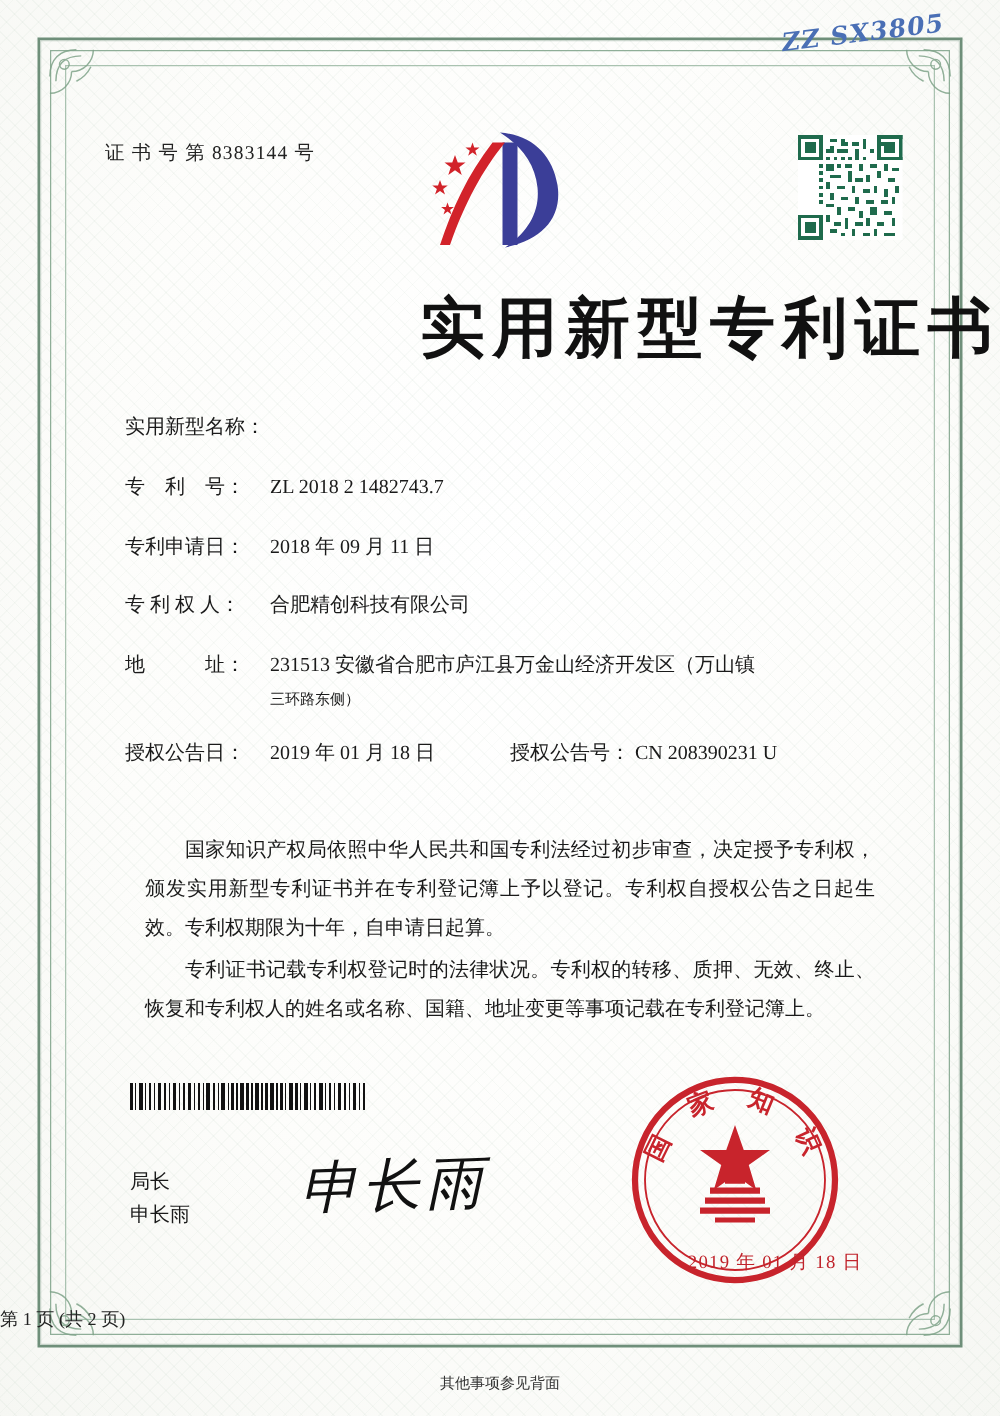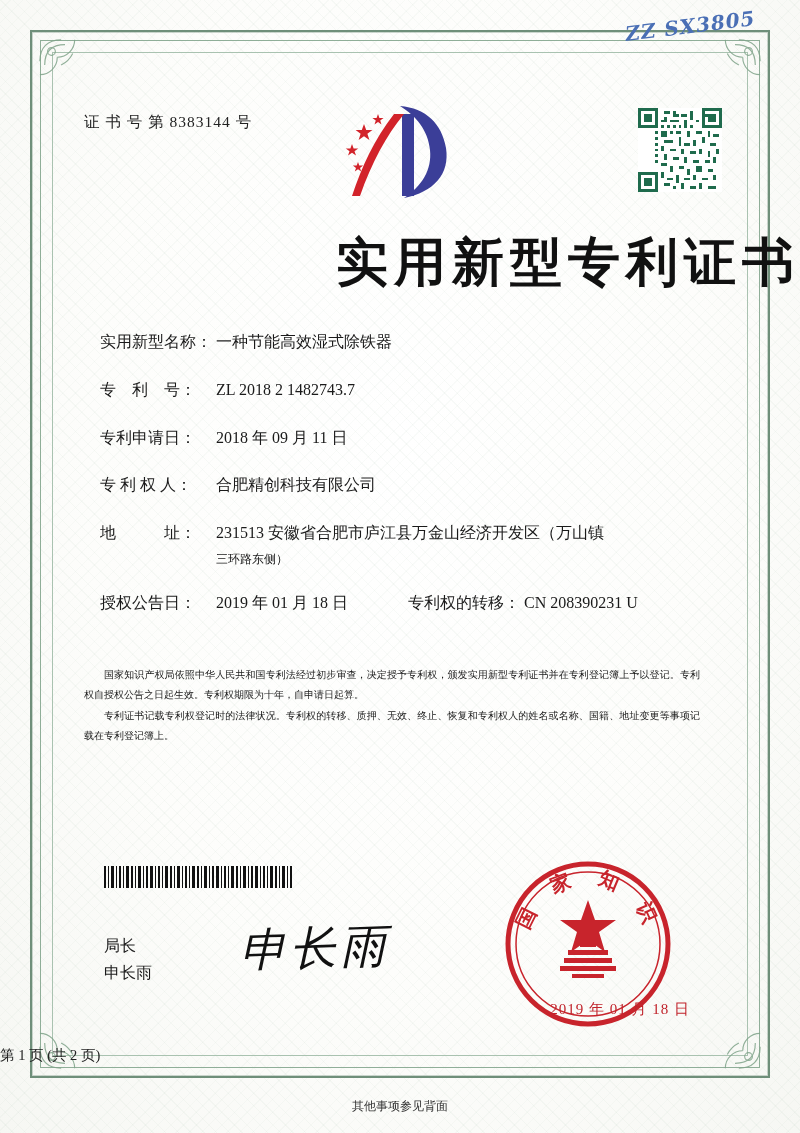--- a/index.html
+++ b/index.html
@@ -154,24 +154,24 @@
   .addr-second-line {
     margin-left: 116px;
     margin-top: -18px;
     margin-bottom: 23px;
     font-size: 12px;
   }
 
   
   .paras {
     position: absolute;
-    left: 84px;
+    left: 116px;
     right: 100px;
     top: 665px;
-    font-size: 10px;
+    font-size: 16px;
     line-height: 1.95;
     color: #1a1a1a;
     text-align: justify;
   }
   .paras p {
     margin: 0 0 2px 0;
     text-indent: 2em;
   }
 
   
@@ -396,21 +396,20 @@
         <rect x="20" y="4" width="1" height="1"></rect>
     </g>
   </svg>
 
   <div class="title">实用新型专利证书</div>
 
   <div class="fields">
 
     <div class="field">
       <span class="label label-w1">实用新型名称：</span>
-      <span class="value">一种节能高效湿式除铁器</span>
     </div>
 
 
     <div class="field">
       <span class="label label-w1">专　利　号：</span>
       <span class="value">ZL 2018 2 1482743.7</span>
     </div>
 
     <div class="field">
       <span class="label label-w1">专利申请日：</span>
@@ -424,21 +423,21 @@
 
     <div class="field">
       <span class="label label-w1">地　　　址：</span>
       <span class="value">231513 安徽省合肥市庐江县万金山经济开发区（万山镇</span>
     </div>
     <div class="addr-second-line">三环路东侧）</div>
 
     <div class="field split">
       <span class="label label-w2">授权公告日：</span>
       <span class="value">2019 年 01 月 18 日</span>
-      <span class="second-label">专利权的转移：</span>
+      <span class="second-label">授权公告号：</span>
       <span class="value">CN 208390231 U</span>
     </div>
   </div>
 
   <div class="paras">
     <p>国家知识产权局依照中华人民共和国专利法经过初步审查，决定授予专利权，颁发实用新型专利证书并在专利登记簿上予以登记。专利权自授权公告之日起生效。专利权期限为十年，自申请日起算。</p>
     <p>专利证书记载专利权登记时的法律状况。专利权的转移、质押、无效、终止、恢复和专利权人的姓名或名称、国籍、地址变更等事项记载在专利登记簿上。</p>
   </div>
 
   <svg class="barcode" viewBox="0 0 190 22" shape-rendering="crispEdges">

